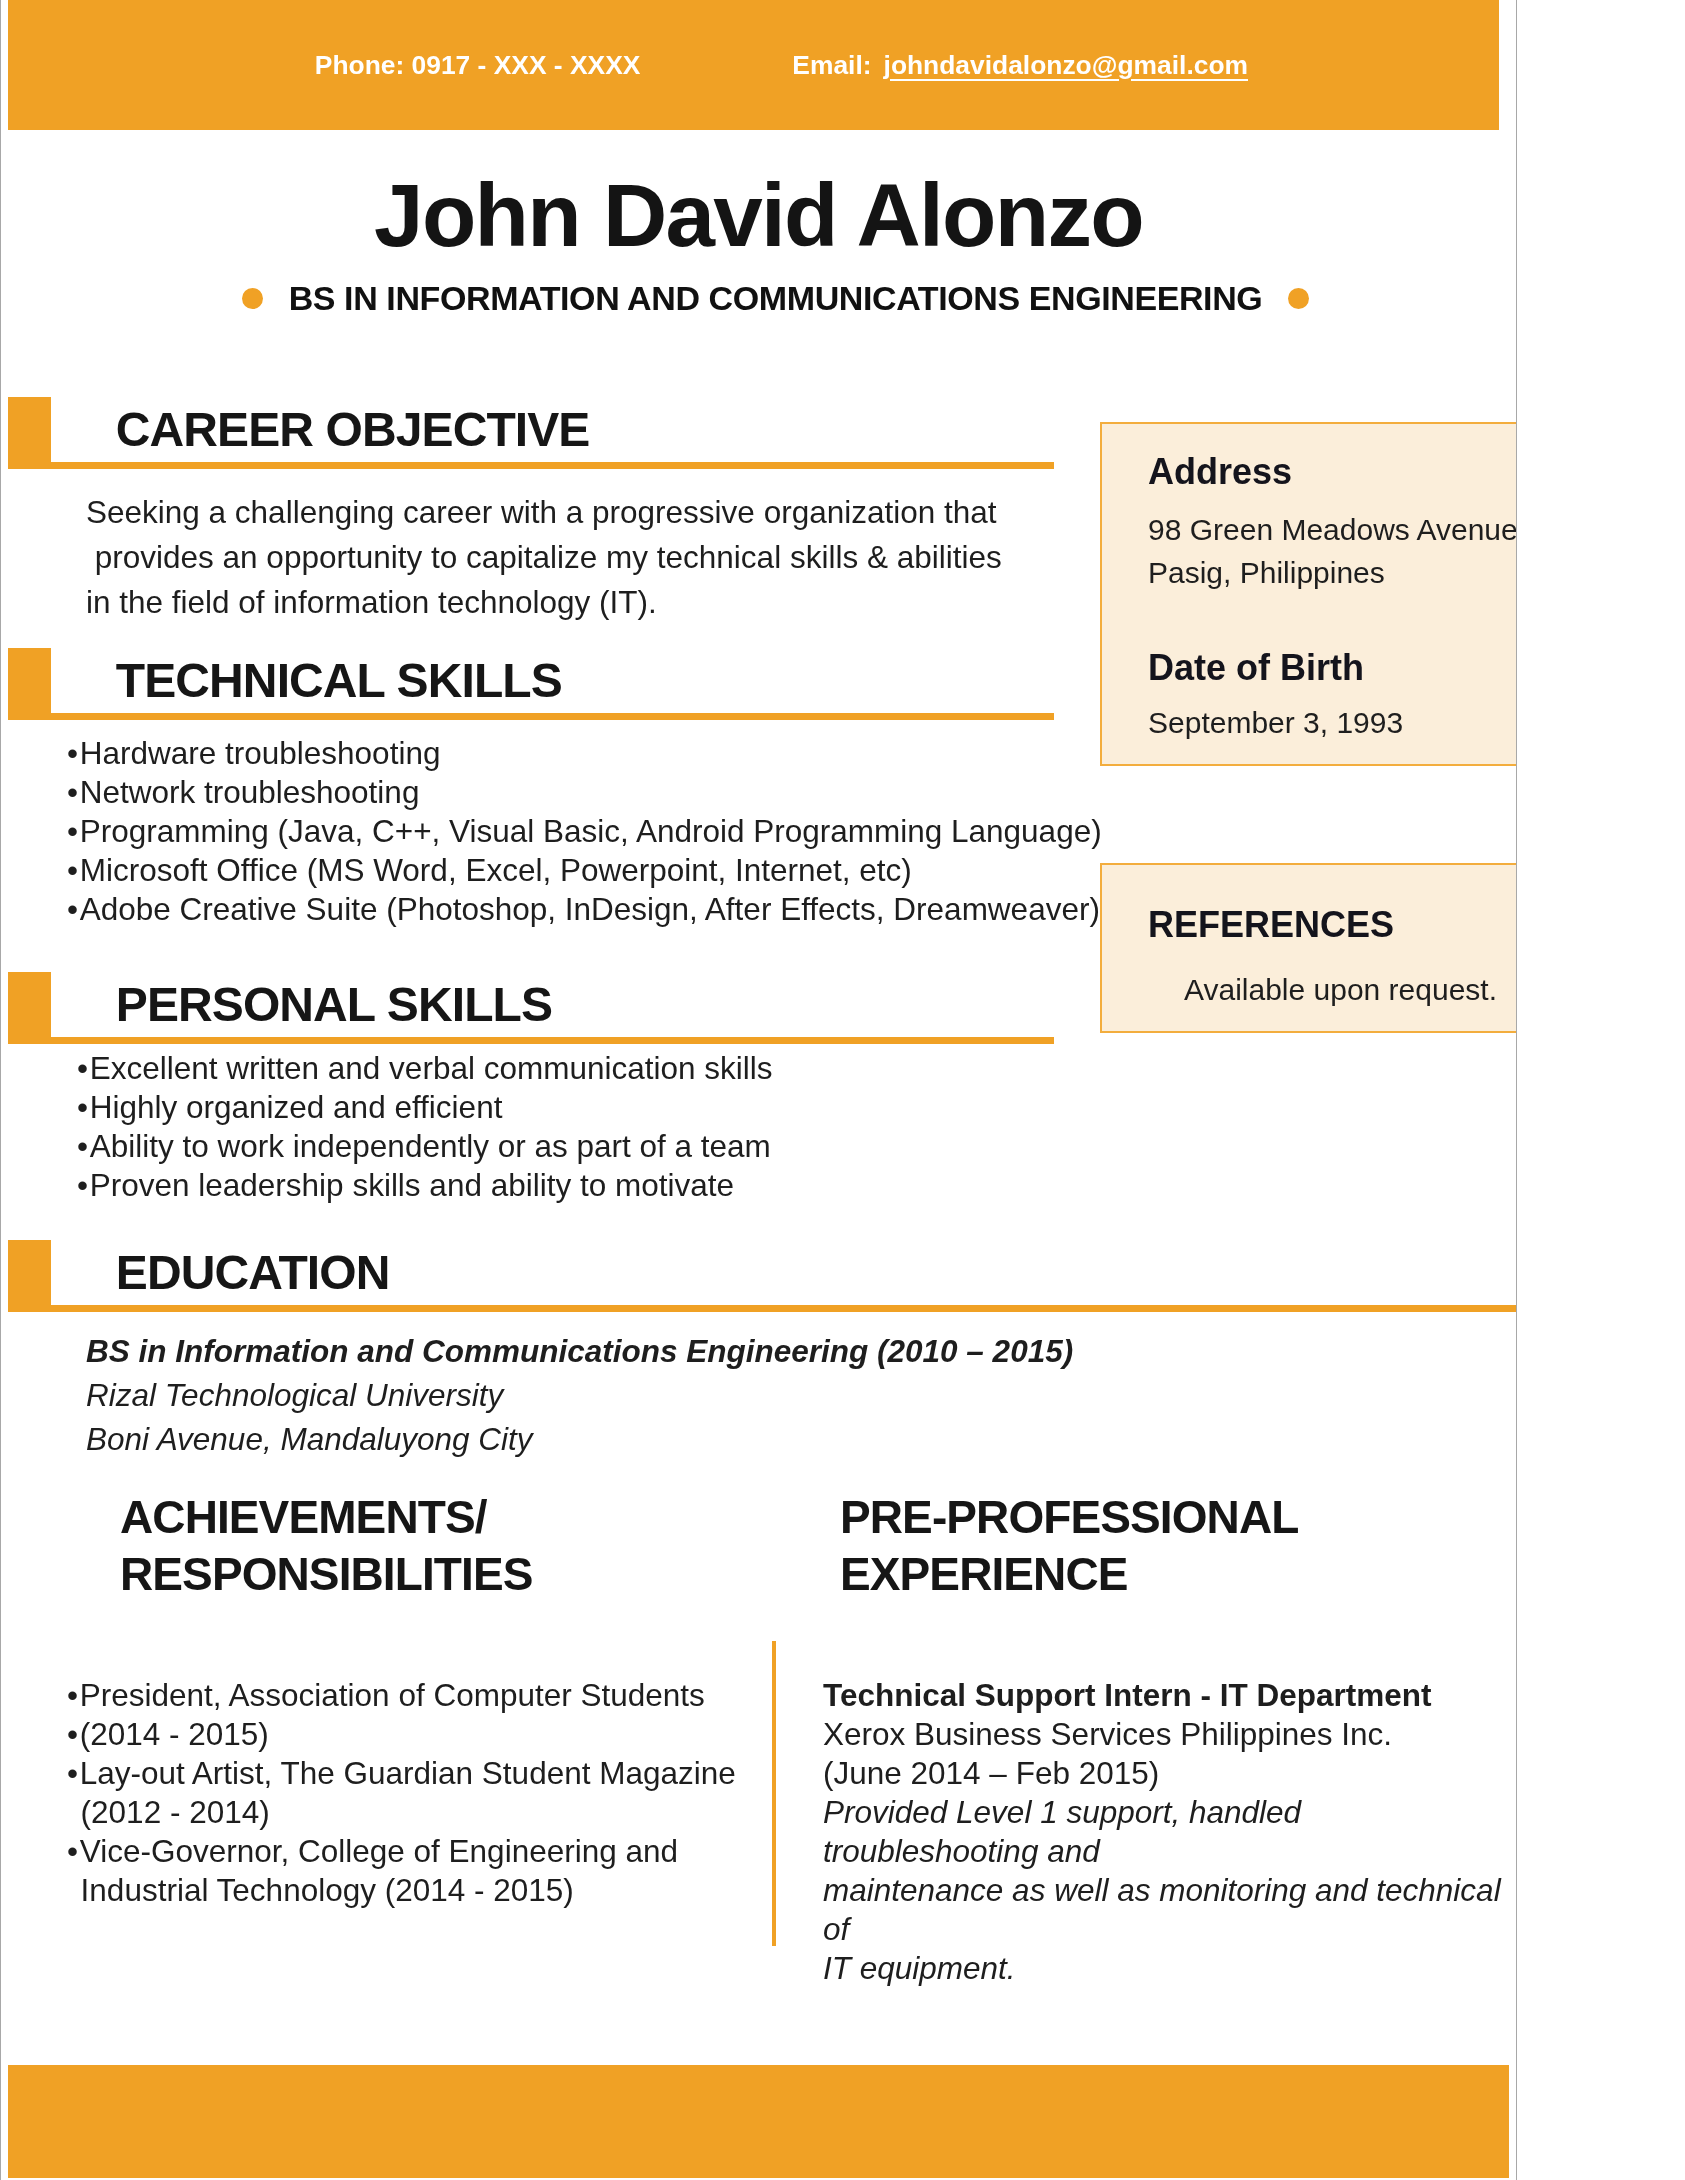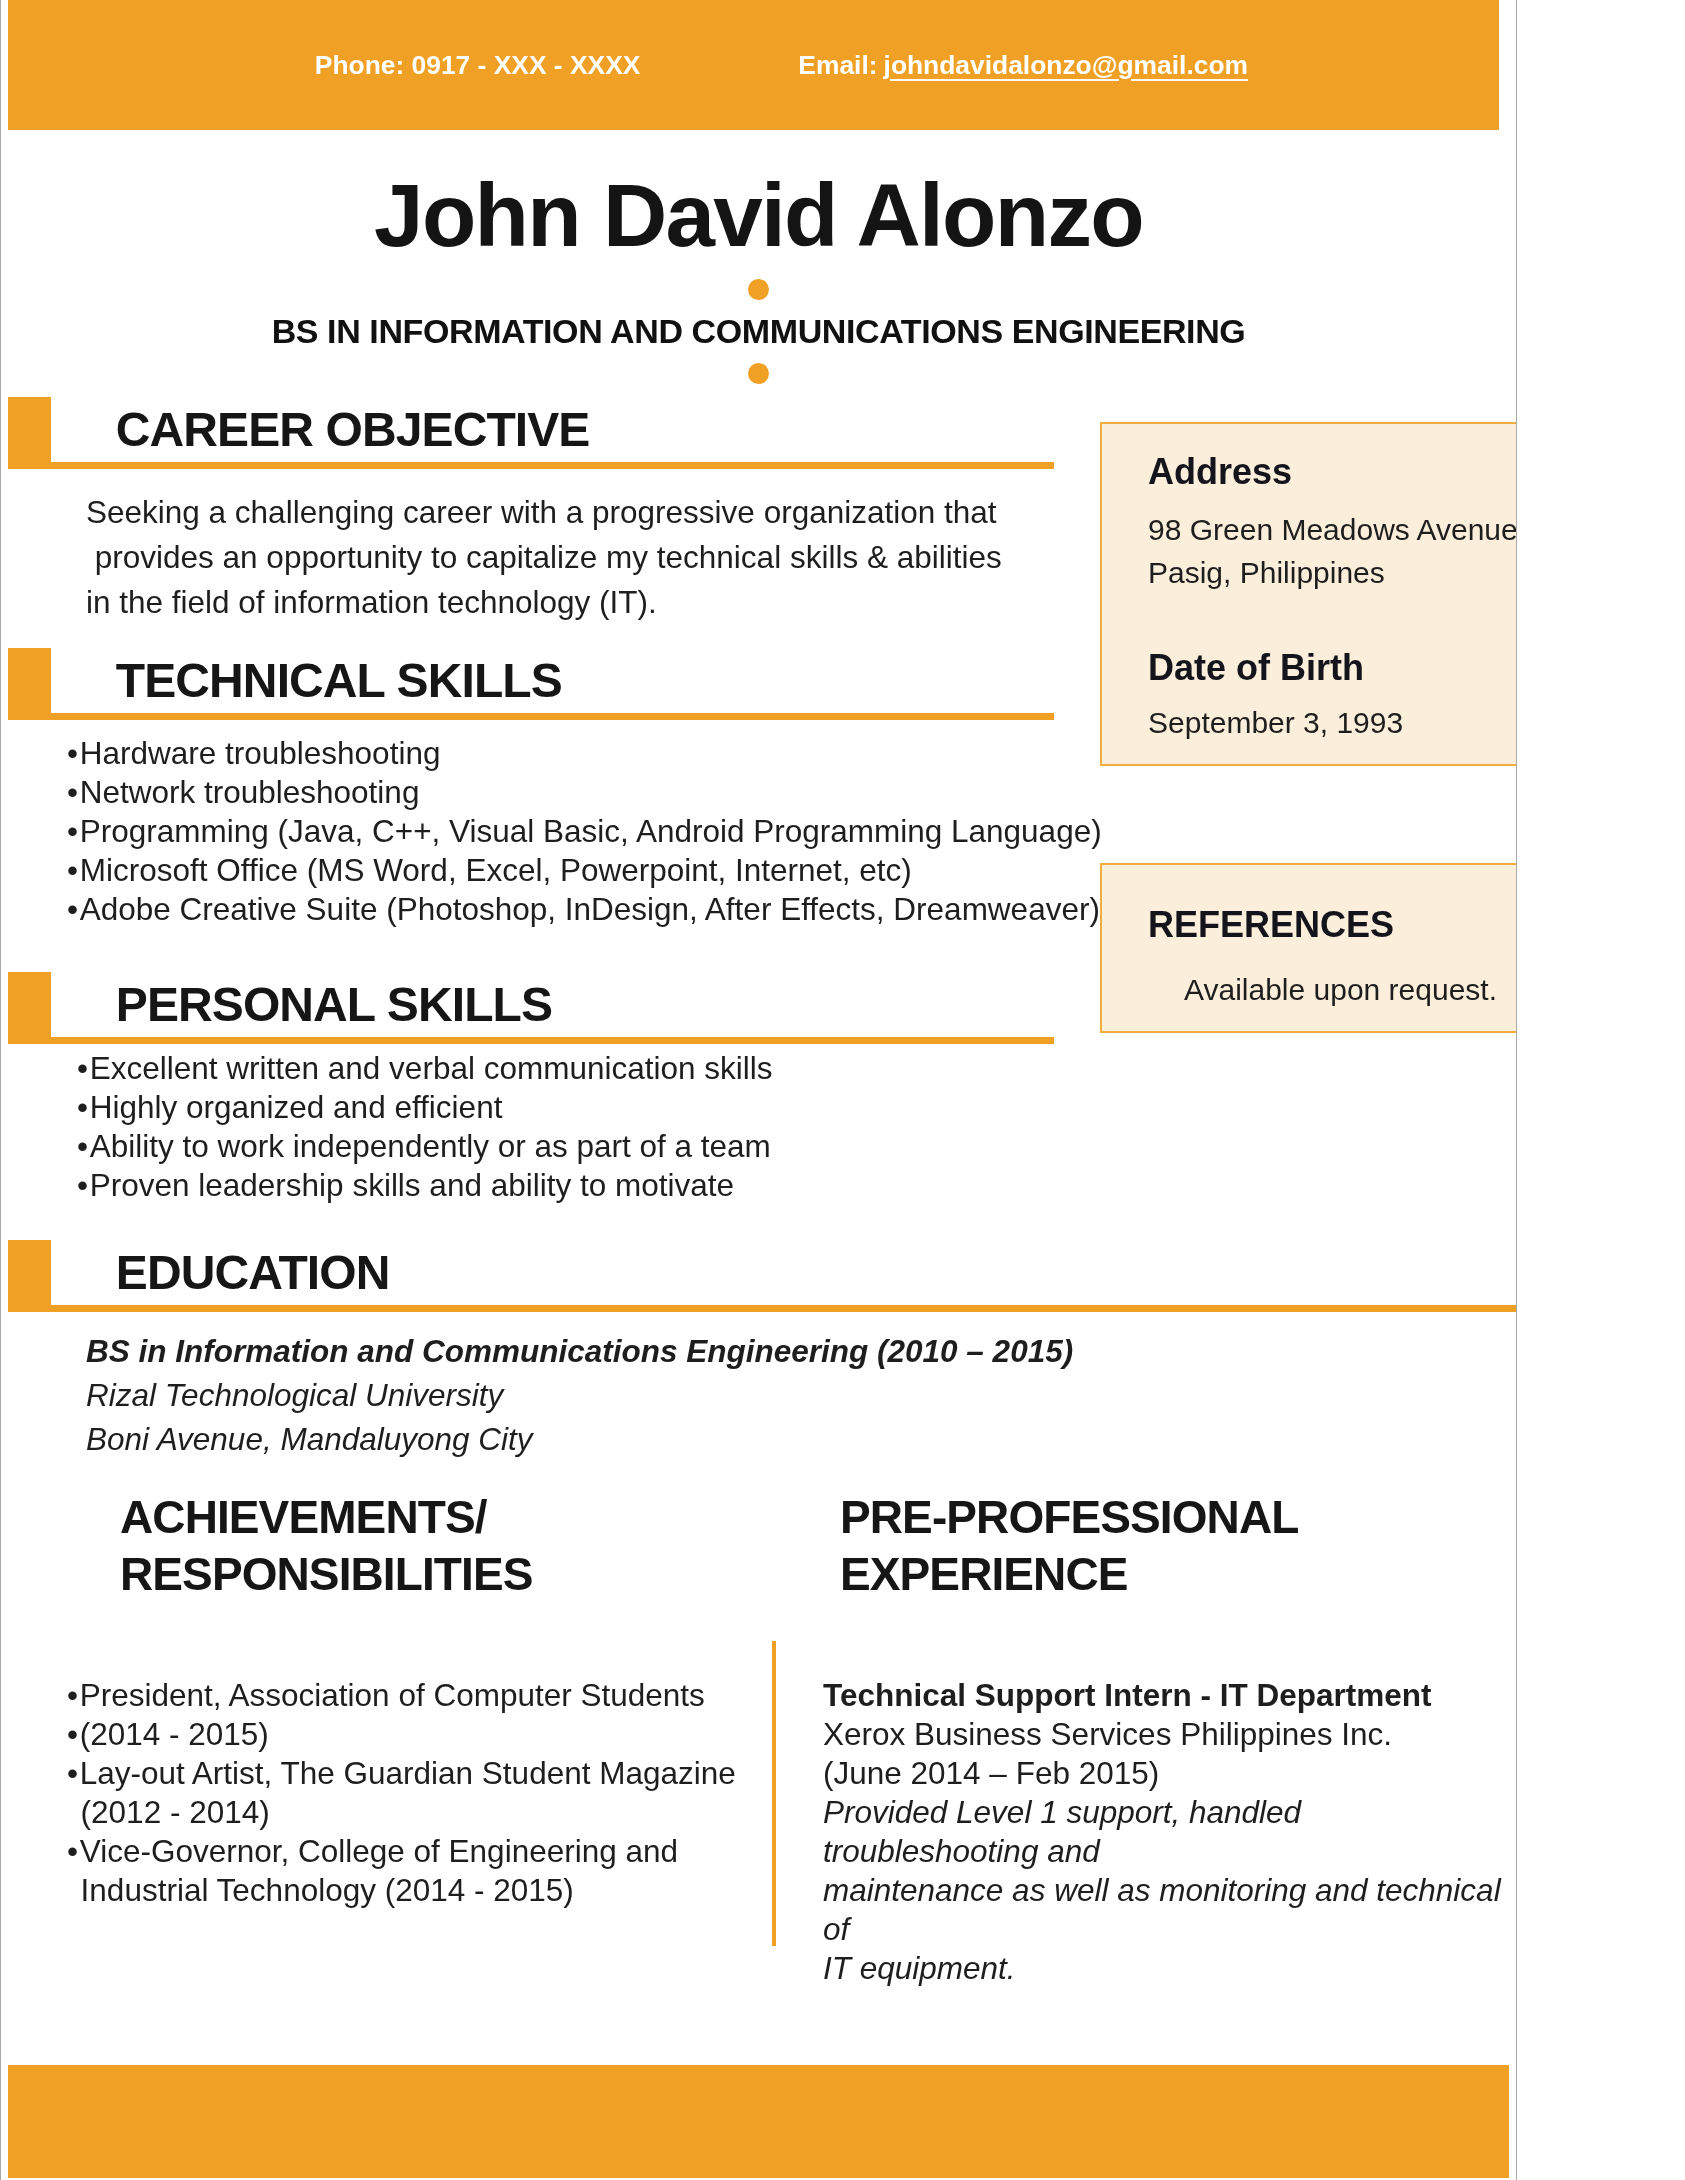--- a/index.html
+++ b/index.html
@@ -7,26 +7,26 @@
     position:relative;width:1517px;height:2181px;background:#fff;
     border:1.7px solid var(--page-border,#A8A8A8);border-top:none;box-sizing:border-box;
     font-family:"Liberation Sans",sans-serif;color:#1C1C1C;overflow:hidden;
   }
   
   .band{position:absolute;background:var(--accent,#F0A125);}
   .band-top{left:6.8px;right:17px;top:0;height:130px;display:flex;align-items:center;
     justify-content:space-between;padding:0 251px 0 307px;box-sizing:border-box;}
   .band-bottom{left:6.8px;right:6.8px;top:2065px;height:113px;}
   .band-text{color:#fff;font-size:26.4px;font-weight:700;white-space:nowrap;}
-  .email-link{color:#fff;text-decoration:underline;text-underline-offset:5.1px;margin-left:6px;cursor:pointer;}
+  .email-link{color:#fff;text-decoration:underline;text-underline-offset:5.1px;margin-left:12px;cursor:pointer;}
   
   .name{position:absolute;top:164px;left:0;width:100%;text-align:center;
     font-size:89px;font-weight:700;letter-spacing:-1.7px;color:#141414;}
-  .degree-row{position:absolute;top:279px;left:0;width:100%;display:flex;align-items:center;
-    justify-content:center;gap:12px;flex-direction:column;}
+  .degree-row{position:absolute;top:279px;left:17px;width:100%;display:flex;align-items:center;
+    justify-content:center;gap:26px;}
   .degree-text{font-size:34px;font-weight:700;letter-spacing:-0.4px;color:#111;}
   .dot{width:21px;height:21px;border-radius:50%;background:var(--accent,#F0A125);flex:0 0 auto;}
   
   .sec-header{position:absolute;left:6.8px;height:72px;}
   .sec-square{position:absolute;left:0;top:0;width:43px;height:72px;background:var(--accent,#F0A125);}
   .sec-title{position:absolute;left:108px;bottom:12px;font-size:48px;font-weight:700;
     letter-spacing:-0.9px;color:#161616;white-space:nowrap;}
   .sec-underline{position:absolute;left:43px;bottom:0;height:6.8px;background:var(--accent,#F0A125);}
   .u-std{width:1003px;} .u-edu{width:1499px;}
   .h-career{top:397px;} .h-tech{top:648px;} .h-personal{top:972px;} .h-edu{top:1240px;}

